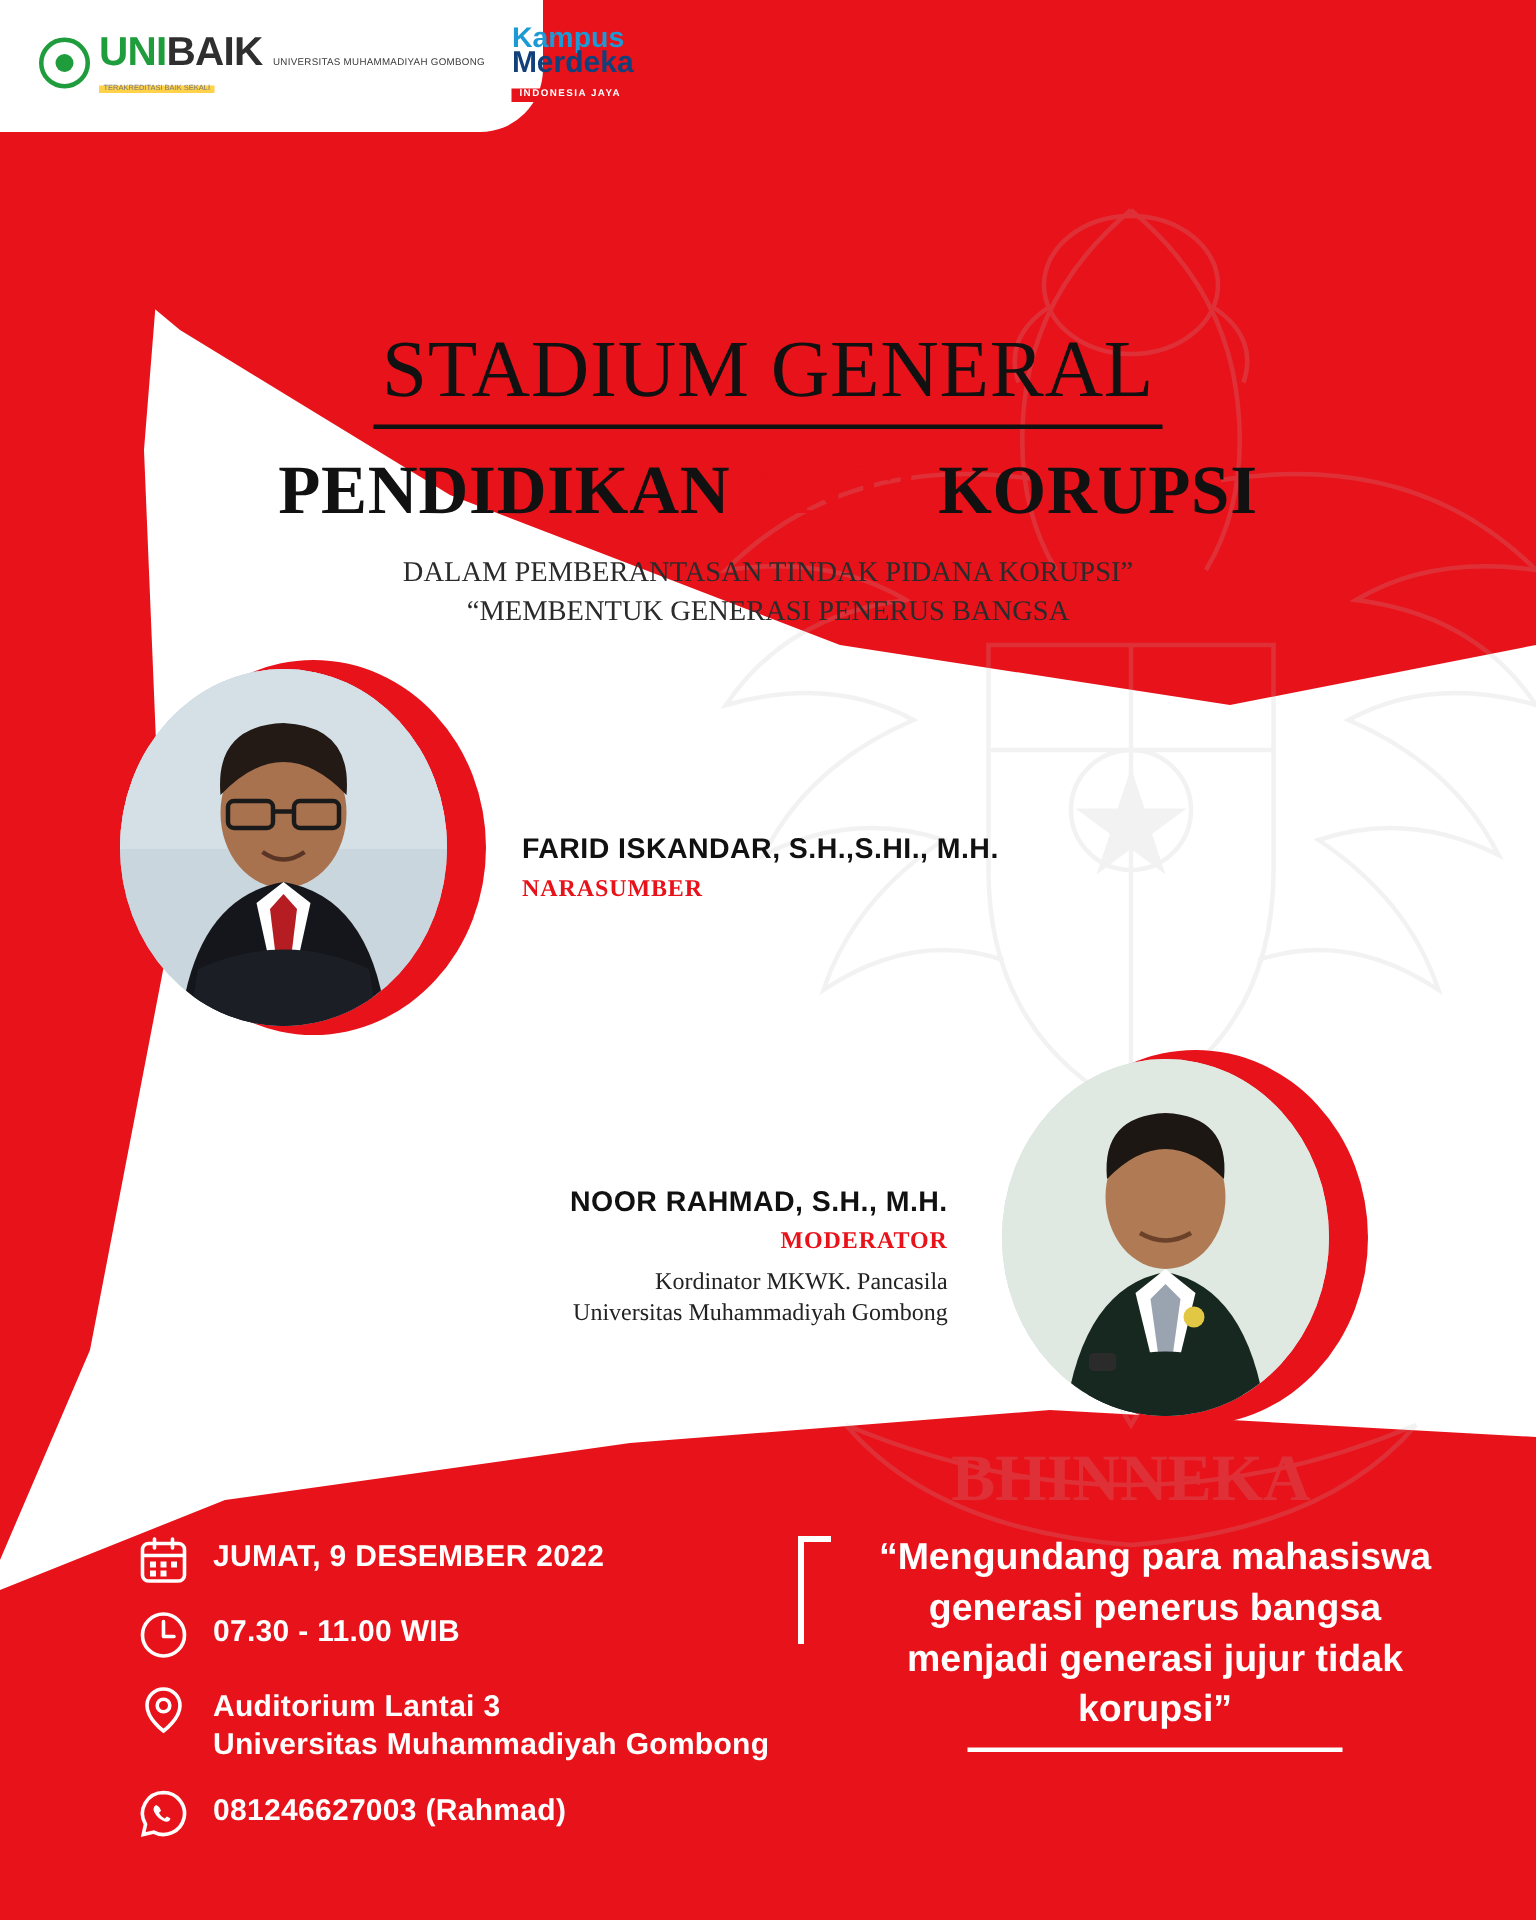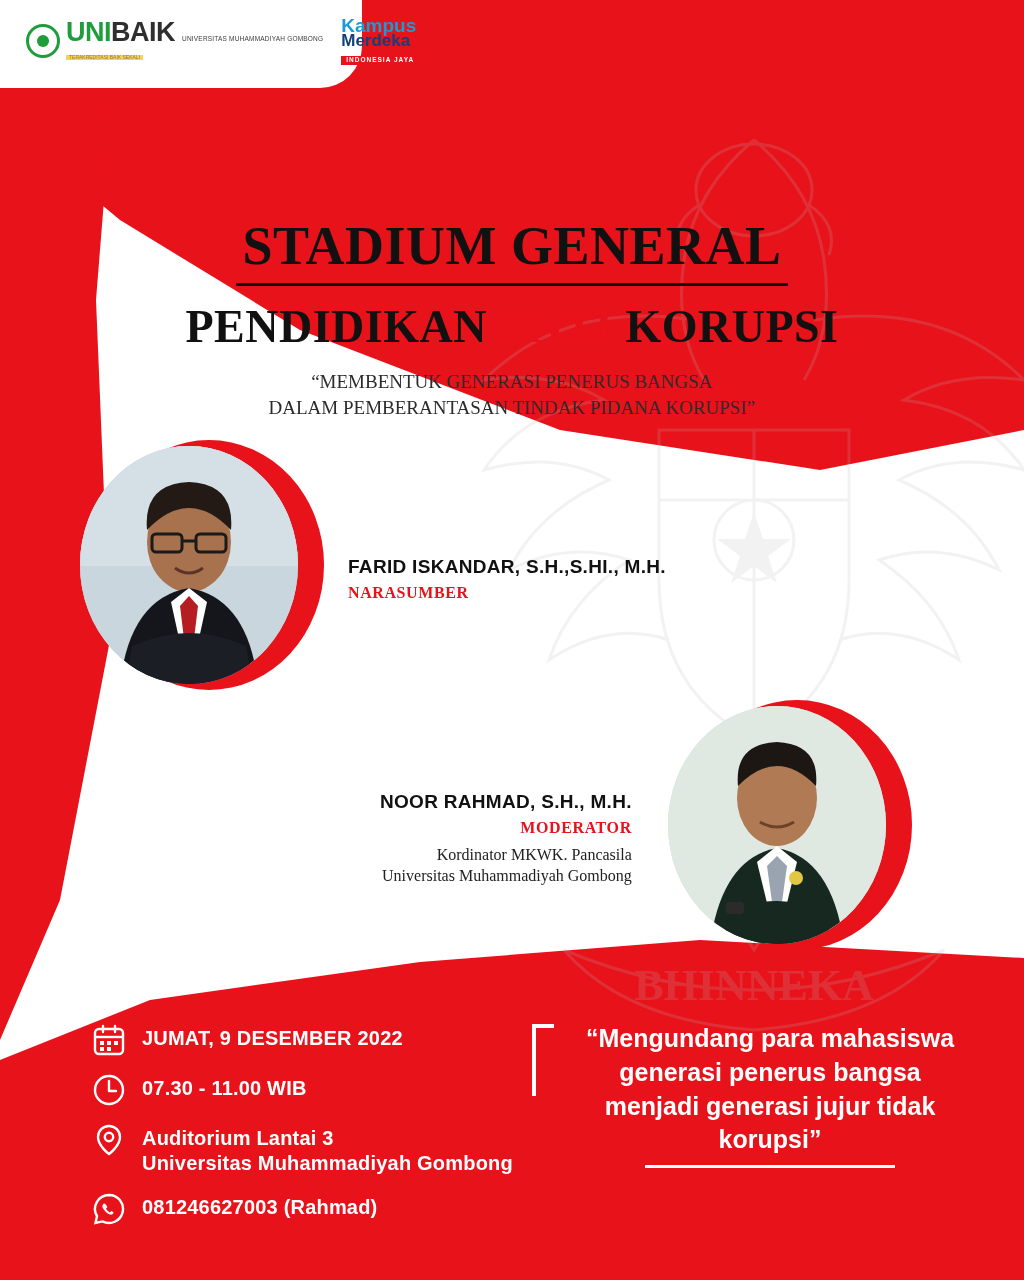--- a/index.html
+++ b/index.html
@@ -81,36 +81,36 @@
   .unimugo .wordmark .sub {
     font-size: 6.5px; letter-spacing: 0.2px; color: #3a3a3a;
     margin-top: 2px; white-space: nowrap;
   }
   .unimugo .wordmark .sub2 {
     font-size: 5px; color: #7a7a7a; margin-top: 1px;
     background: #ffd24a; display: inline-block; padding: 0 3px;
   }
   .km { line-height: 1.0; }
   .km .k { font-size: 19px; font-weight: bold; color: #1b9ad6; }
-  .km .m { font-size: 17px; font-weight: bold; color: #12407a; margin-top: -3px; }
+  .km .m { font-size: 20px; font-weight: bold; color: #12407a; margin-top: -3px; }
   .km .tag {
     font-size: 6.5px; font-weight: bold; color: #ffffff;
     background: #e8121a; padding: 1px 5px; letter-spacing: 1px;
     display: inline-block; margin-top: 2px;
   }
 
   
   .title-wrap {
     position: absolute;
     left: 0; top: 215px; width: 1024px;
     text-align: center; z-index: 5;
   }
   .title-main {
     font-family: "Liberation Serif", serif;
-    font-size: 54px; font-weight: bold; letter-spacing: 0.5px;
+    font-size: 54px; font-weight: normal; letter-spacing: 0.5px;
     color: #111111;
     display: inline-block;
     padding: 0 6px 6px 6px;
     border-bottom: 3px solid #111111;
   }
   .title-sub {
     font-family: "Liberation Serif", serif;
     font-size: 46px; font-weight: bold; letter-spacing: 0.5px;
     color: #111111; margin-top: 14px;
   }
@@ -265,22 +265,22 @@
       <div class="k">Kampus</div>
       <div class="m">Merdeka</div>
       <div class="tag">INDONESIA JAYA</div>
     </div>
   </div>
 
   <div class="title-wrap">
     <div class="title-main">STADIUM GENERAL</div>
     <div class="title-sub"><span>PENDIDIKAN </span><span class="anti">ANTI</span><span> KORUPSI</span></div>
     <div class="tagline">
+      <div>DALAM PEMBERANTASAN TINDAK PIDANA KORUPSI”</div>
       <div>“MEMBENTUK GENERASI PENERUS BANGSA</div>
-      <div>DALAM PEMBERANTASAN TINDAK PIDANA KORUPSI”</div>
     </div>
   </div>
 
   <div class="speaker speaker-1">
     <div class="photo-frame">
       <div class="accent"></div>
       <div class="photo">
         <svg viewBox="0 0 218 238" xmlns="http://www.w3.org/2000/svg">
           <rect width="218" height="238" fill="#c9d6de"></rect>
           <rect x="0" y="0" width="218" height="120" fill="#d4dfe6"></rect>

